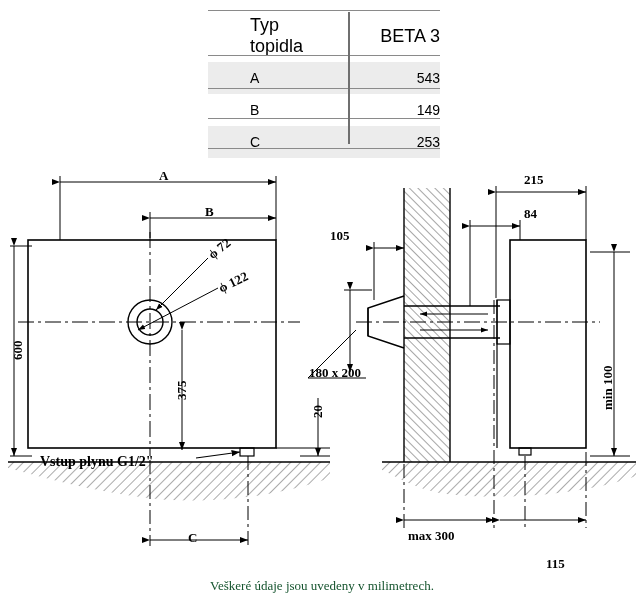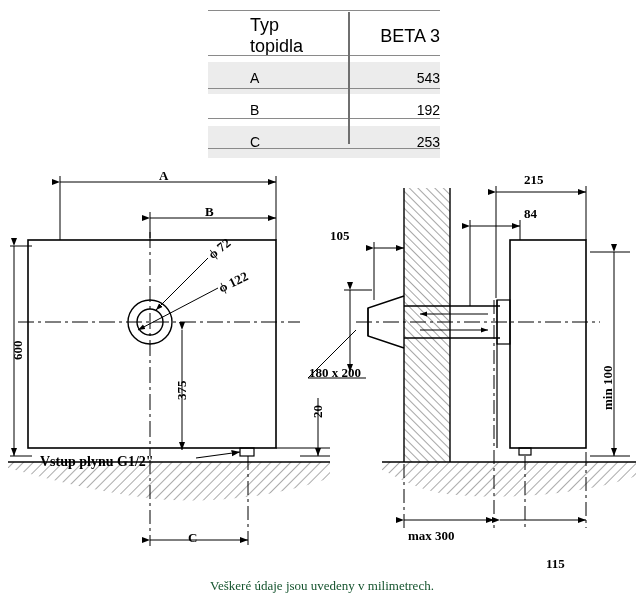--- a/index.html
+++ b/index.html
@@ -51,21 +51,21 @@
           <tr class="head">
         <td class="c1">Typ topidla</td>
         <td class="c2">BETA 3</td>
       </tr>
       <tr class="alt">
         <td class="c1">A</td>
         <td class="c2">543</td>
       </tr>
       <tr>
         <td class="c1">B</td>
-        <td class="c2">192</td>
+        <td class="c2">149</td>
       </tr>
       <tr class="alt">
         <td class="c1">C</td>
         <td class="c2">253</td>
       </tr>
     </tbody>
       </table>
     <div class="hline" style="top:55px;"></div>
     <div class="hline" style="top:88px;"></div>
     <div class="hline" style="top:118px;"></div>

